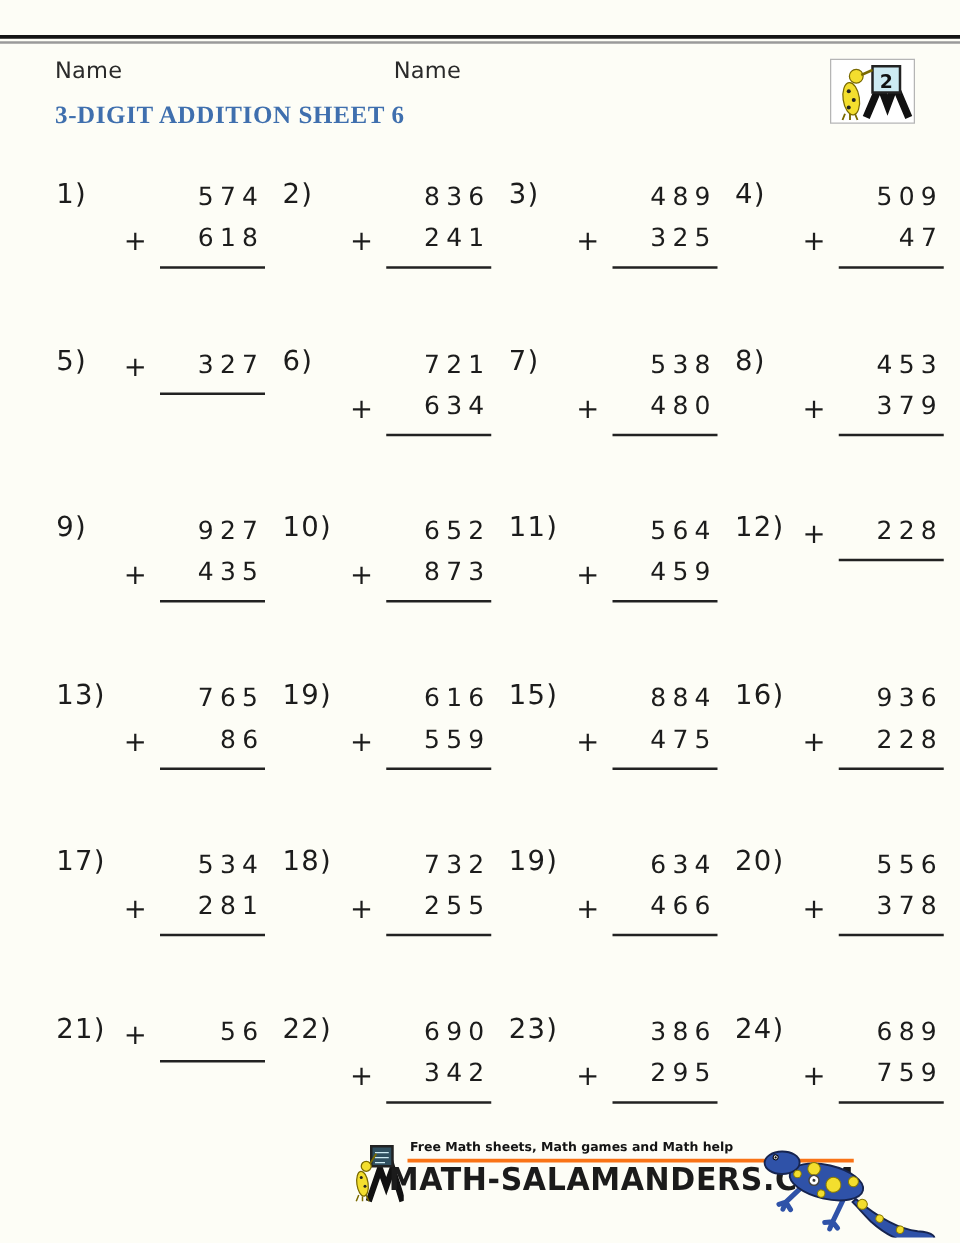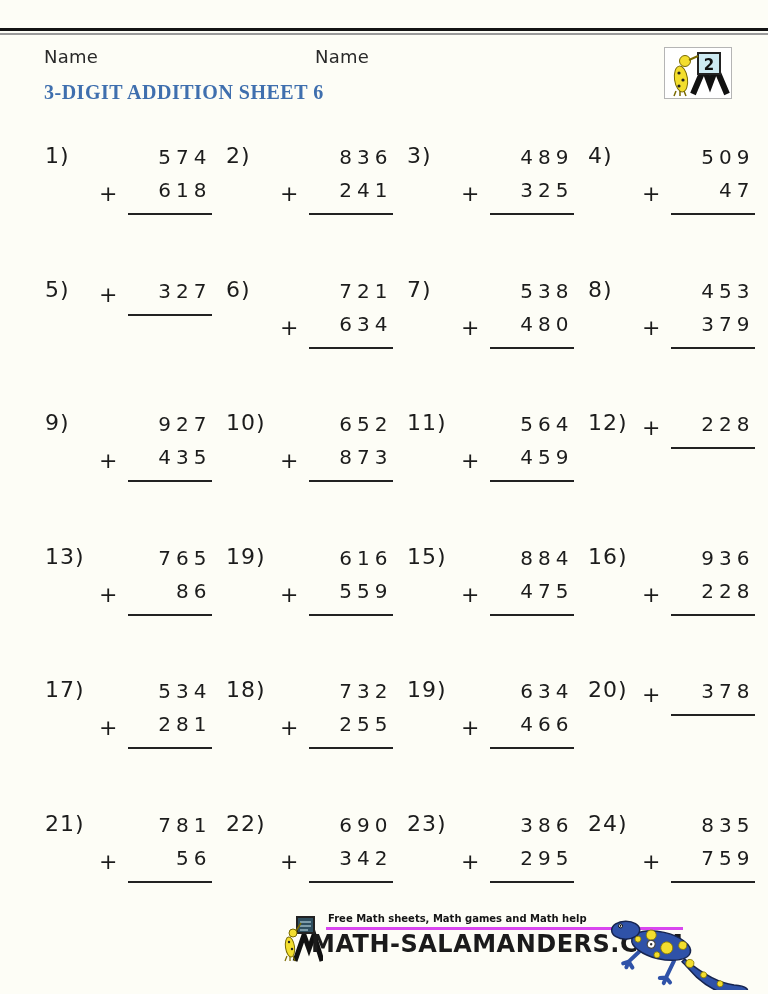--- a/index.html
+++ b/index.html
@@ -47,21 +47,21 @@
   .plus{font-size:22px;line-height:30px;margin-right:11px;margin-bottom:6px;}
   .lined{border-bottom:2.5px solid #222;padding-bottom:6px;}
   
   .footer-logo{
     position:absolute;left:283px;top:911px;display:flex;align-items:flex-start;
   }
   .easel-icon{flex:0 0 auto;}
   .footer-right{margin-left:3px;}
   .tagline{
     font-size:10px;font-weight:700;color:#141414;
-    border-bottom:3px solid #d946ef;padding:2px 4px 3px 2px;white-space:nowrap;
+    border-bottom:3px solid #f97316;padding:2px 4px 3px 2px;white-space:nowrap;
   }
   .site{
     font-size:24px;font-weight:700;color:#1b1b1b;line-height:1.1;
     margin-left:-15px;letter-spacing:0.5px;white-space:nowrap;
     font-family:"DejaVu Sans",sans-serif;transform:scaleY(1.05);transform-origin:top left;
   }
   .salamander-img{position:absolute;right:2px;top:910px;}
 </style>
 </head>
 <body>
@@ -298,31 +298,31 @@
       <div class="brow">
         <span class="plus">+</span>
         <span class="numspan lined">466</span>
       </div>
     </div>
   </div>
 
   <div class="problem">
     <span class="plabel">20)</span>
     <div class="pbody">
+      <div><span class="numspan">556</span></div>
       <div class="brow">
         <span class="plus">+</span>
         <span class="numspan lined">378</span>
       </div>
     </div>
   </div>
 
   <div class="problem">
     <span class="plabel">21)</span>
     <div class="pbody">
-      <div><span class="numspan">781</span></div>
       <div class="brow">
         <span class="plus">+</span>
         <span class="numspan lined">56</span>
       </div>
     </div>
   </div>
 
   <div class="problem">
     <span class="plabel">22)</span>
     <div class="pbody">
@@ -341,21 +341,21 @@
       <div class="brow">
         <span class="plus">+</span>
         <span class="numspan lined">295</span>
       </div>
     </div>
   </div>
 
   <div class="problem">
     <span class="plabel">24)</span>
     <div class="pbody">
-      <div><span class="numspan">835</span></div>
+      <div><span class="numspan">689</span></div>
       <div class="brow">
         <span class="plus">+</span>
         <span class="numspan lined">759</span>
       </div>
     </div>
   </div>
 </div>
 
 <div class="footer-logo">
   <svg class="easel-icon" width="40" height="52" viewBox="0 0 40 52">

